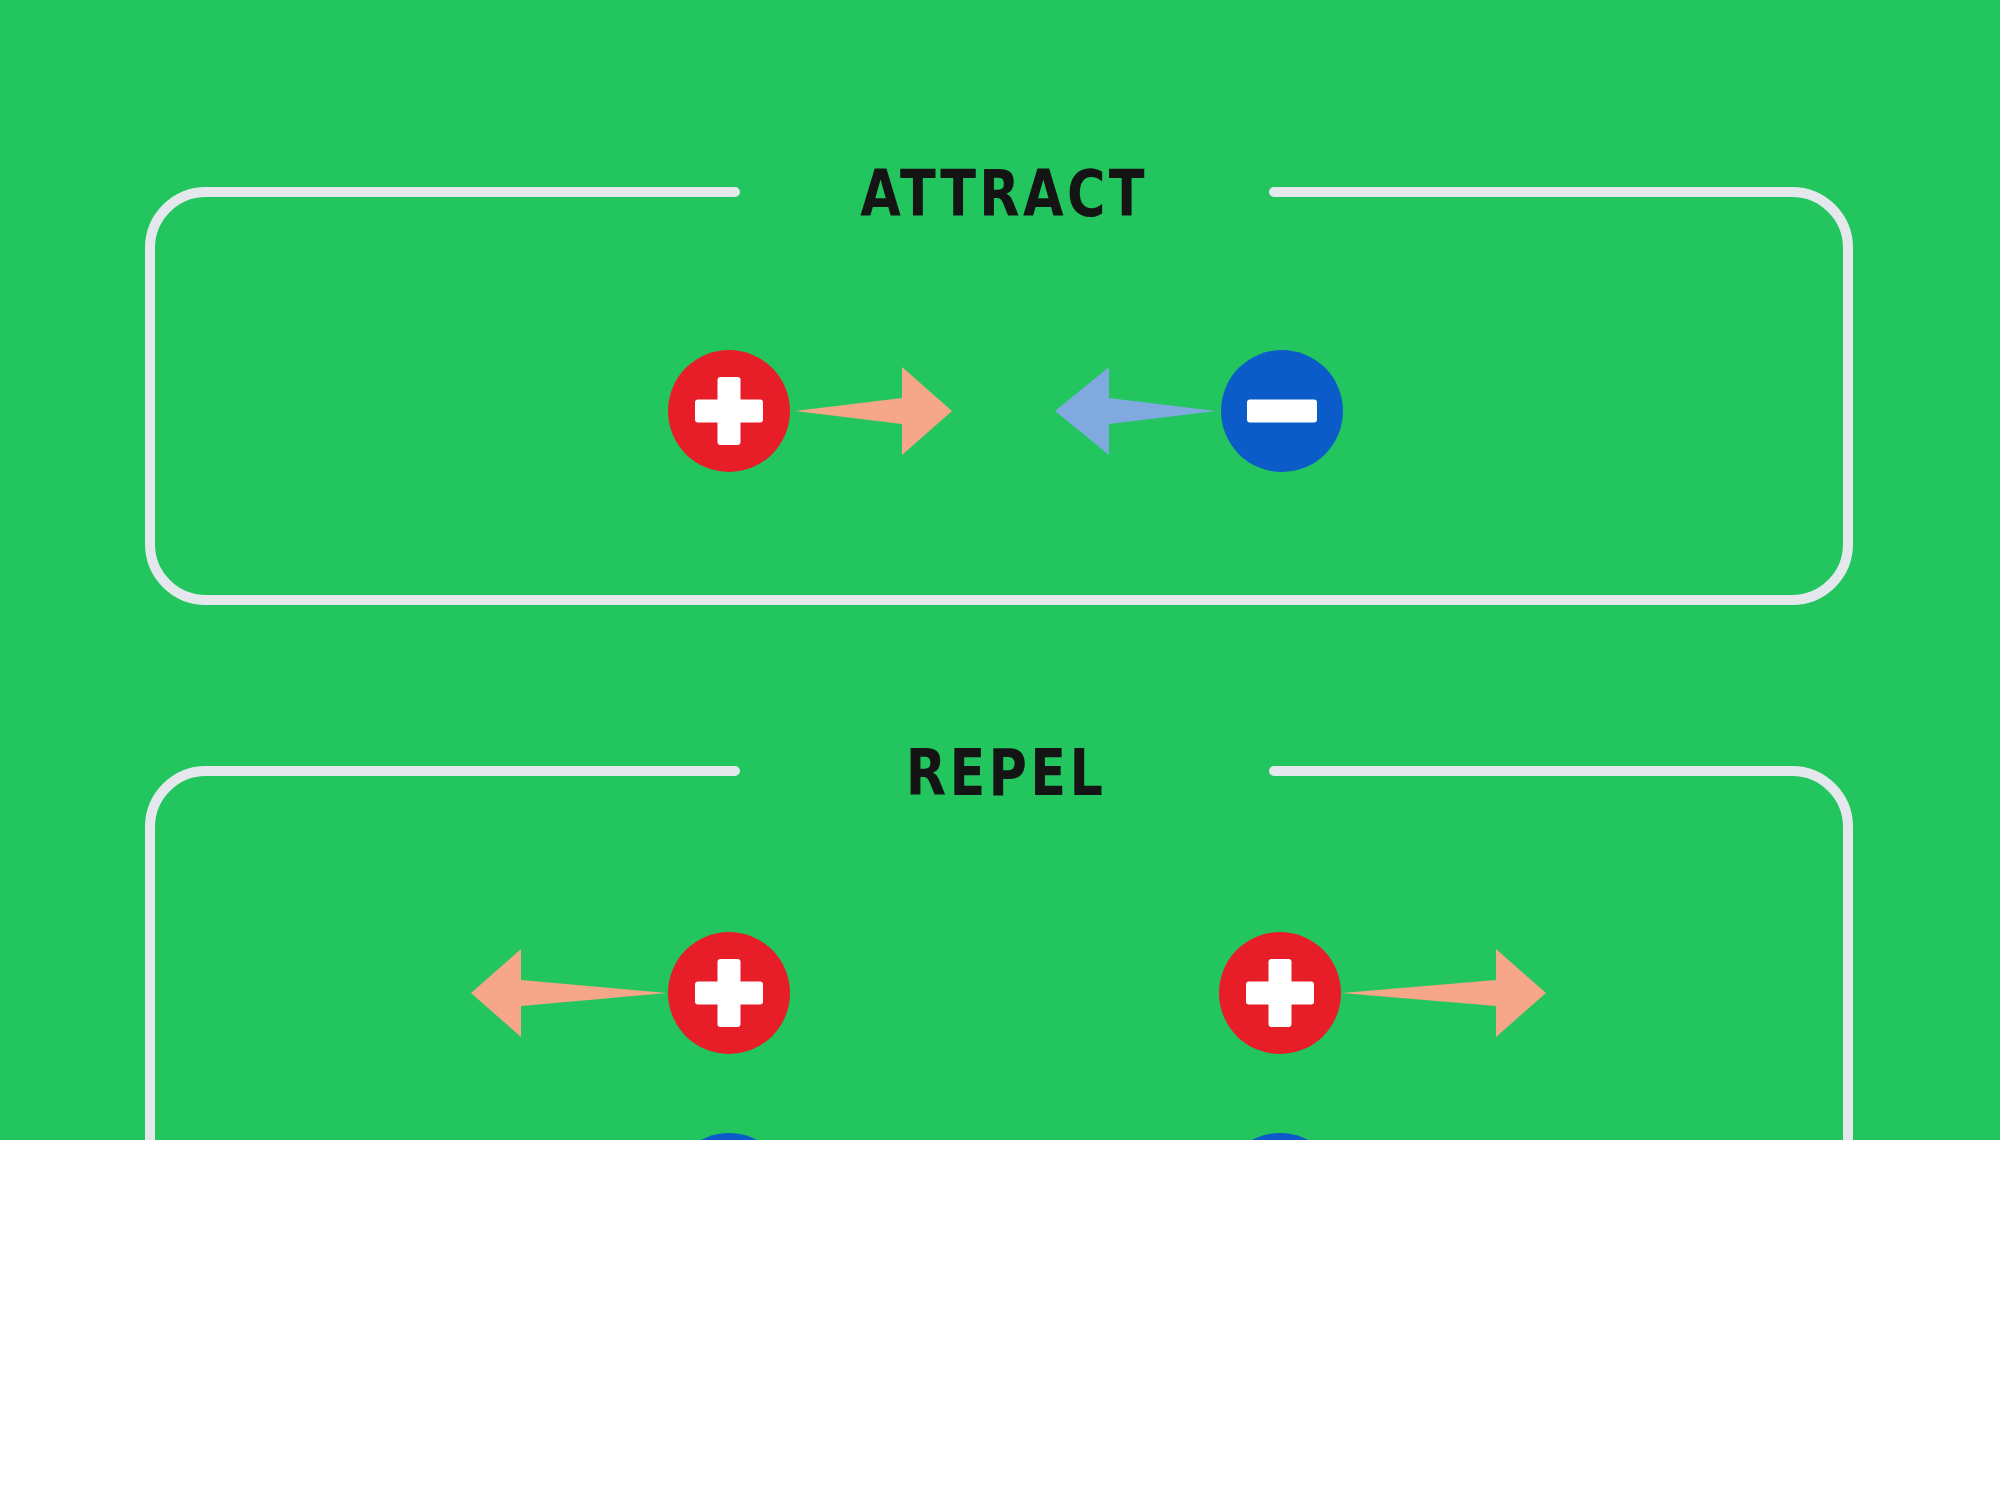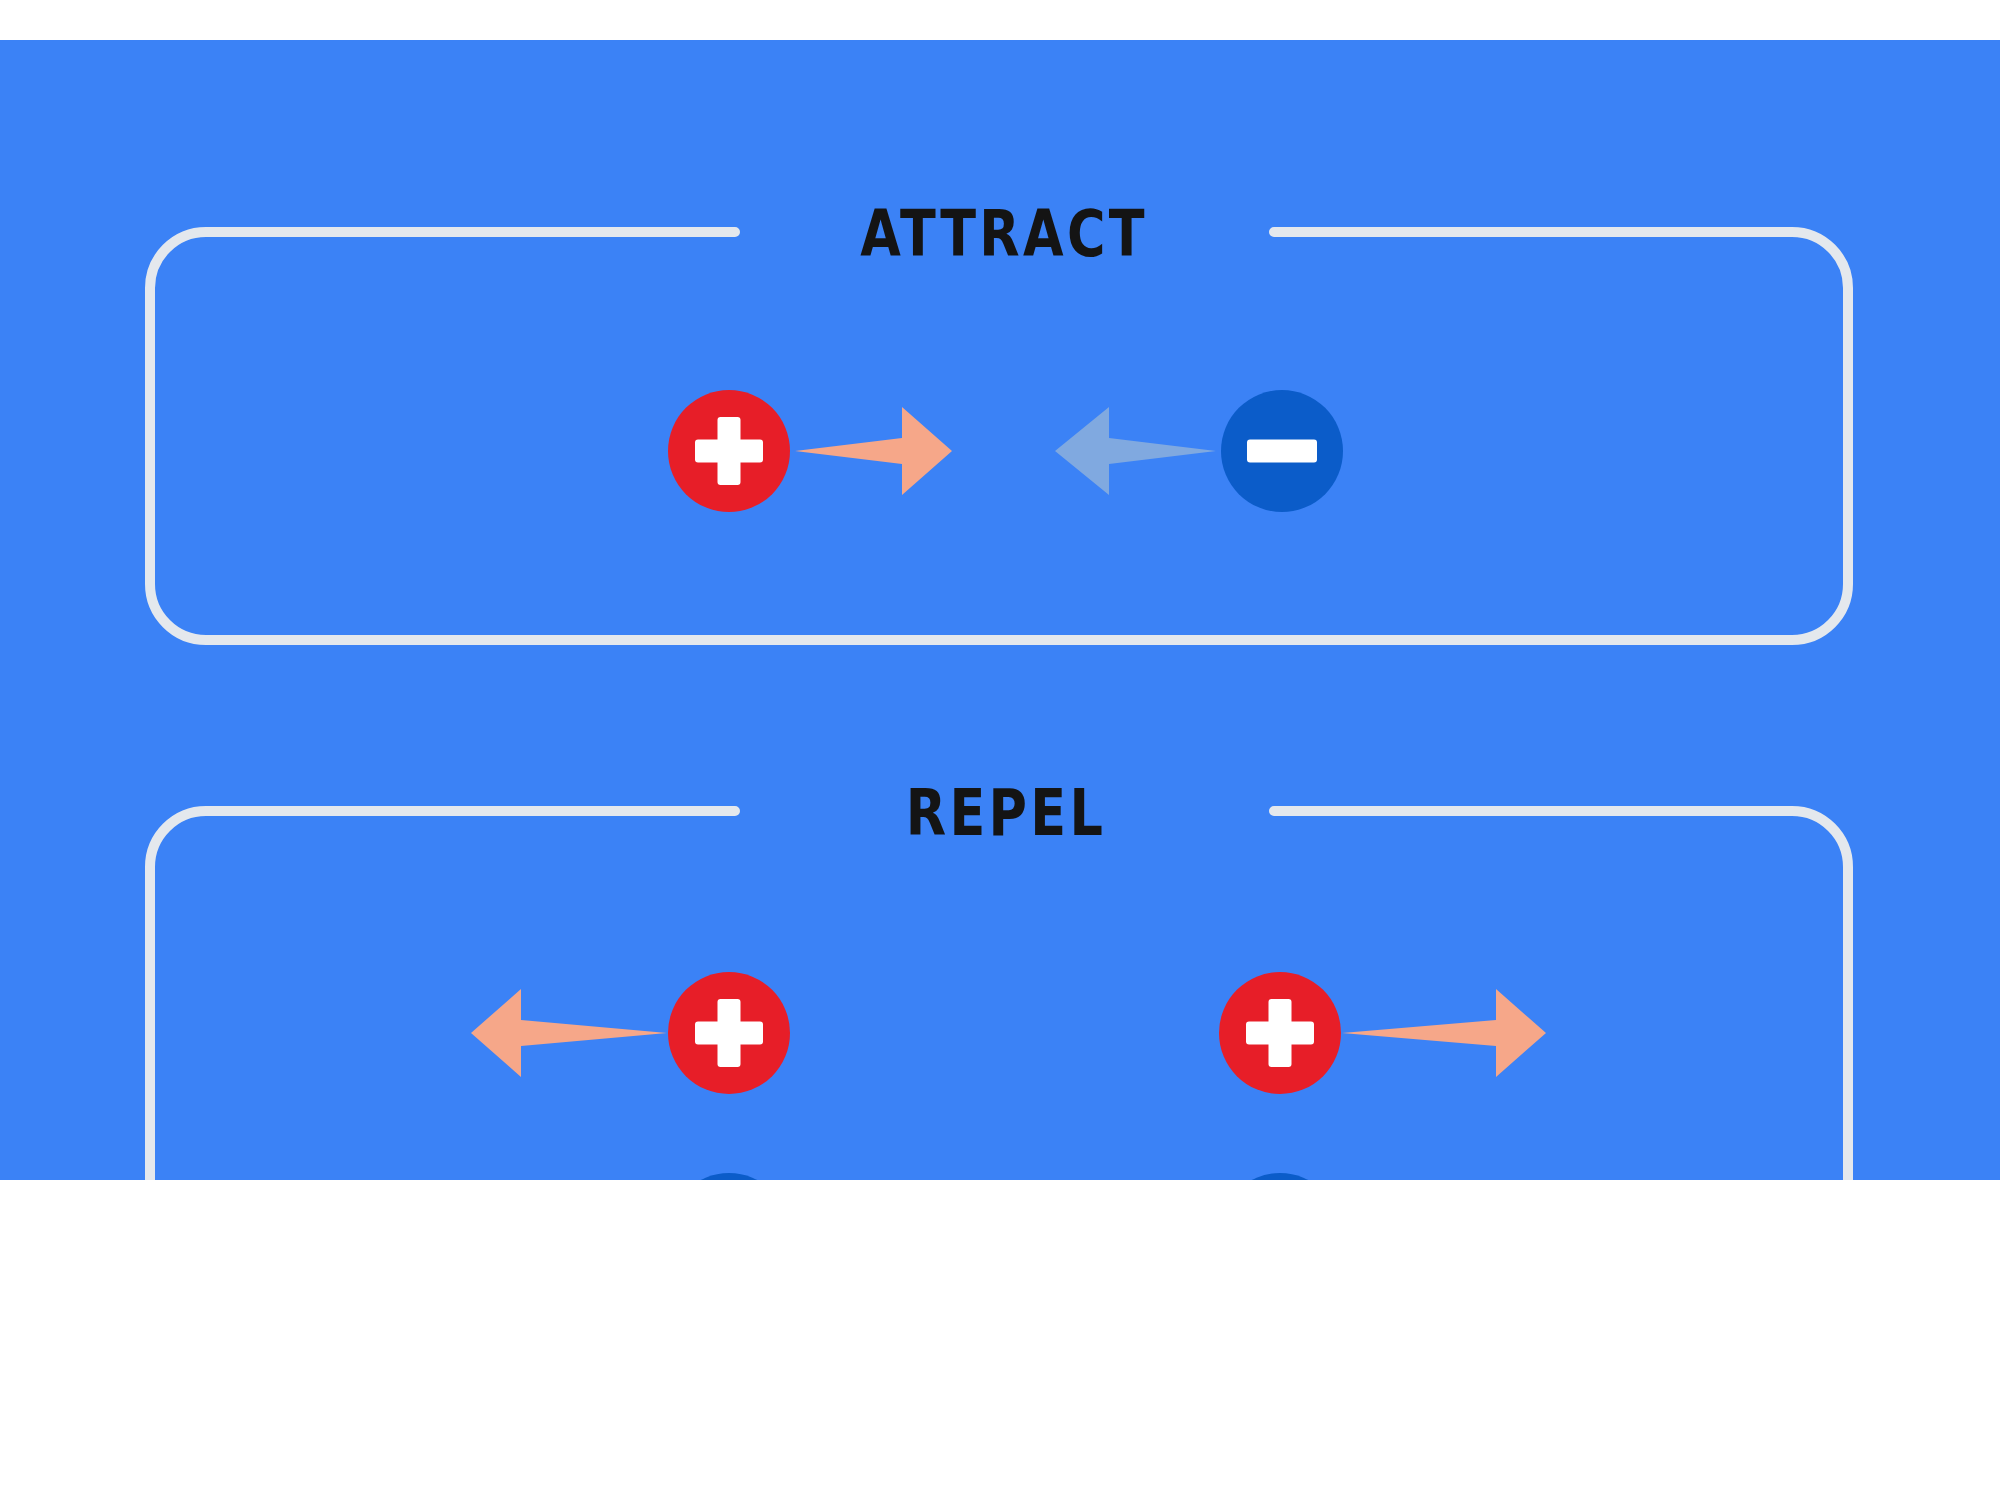--- a/index.html
+++ b/index.html
@@ -5,23 +5,22 @@
   html, body {
     margin: 0;
     padding: 0;
     background: #ffffff;
     font-family: "DejaVu Sans", "Liberation Sans", sans-serif;
   }
   .canvas {
     position: relative;
     width: 2000px;
     height: 1140px;
-    background: #3b82f6;
+    background: #22c55e;
     overflow: hidden;
-    margin-top: 40px;
   }
   .canvas svg {
     position: absolute;
     left: 0;
     top: 0;
     display: block;
   }
   .panel-title {
     font-family: "DejaVu Sans", "Liberation Sans", sans-serif;
     font-weight: 800;

